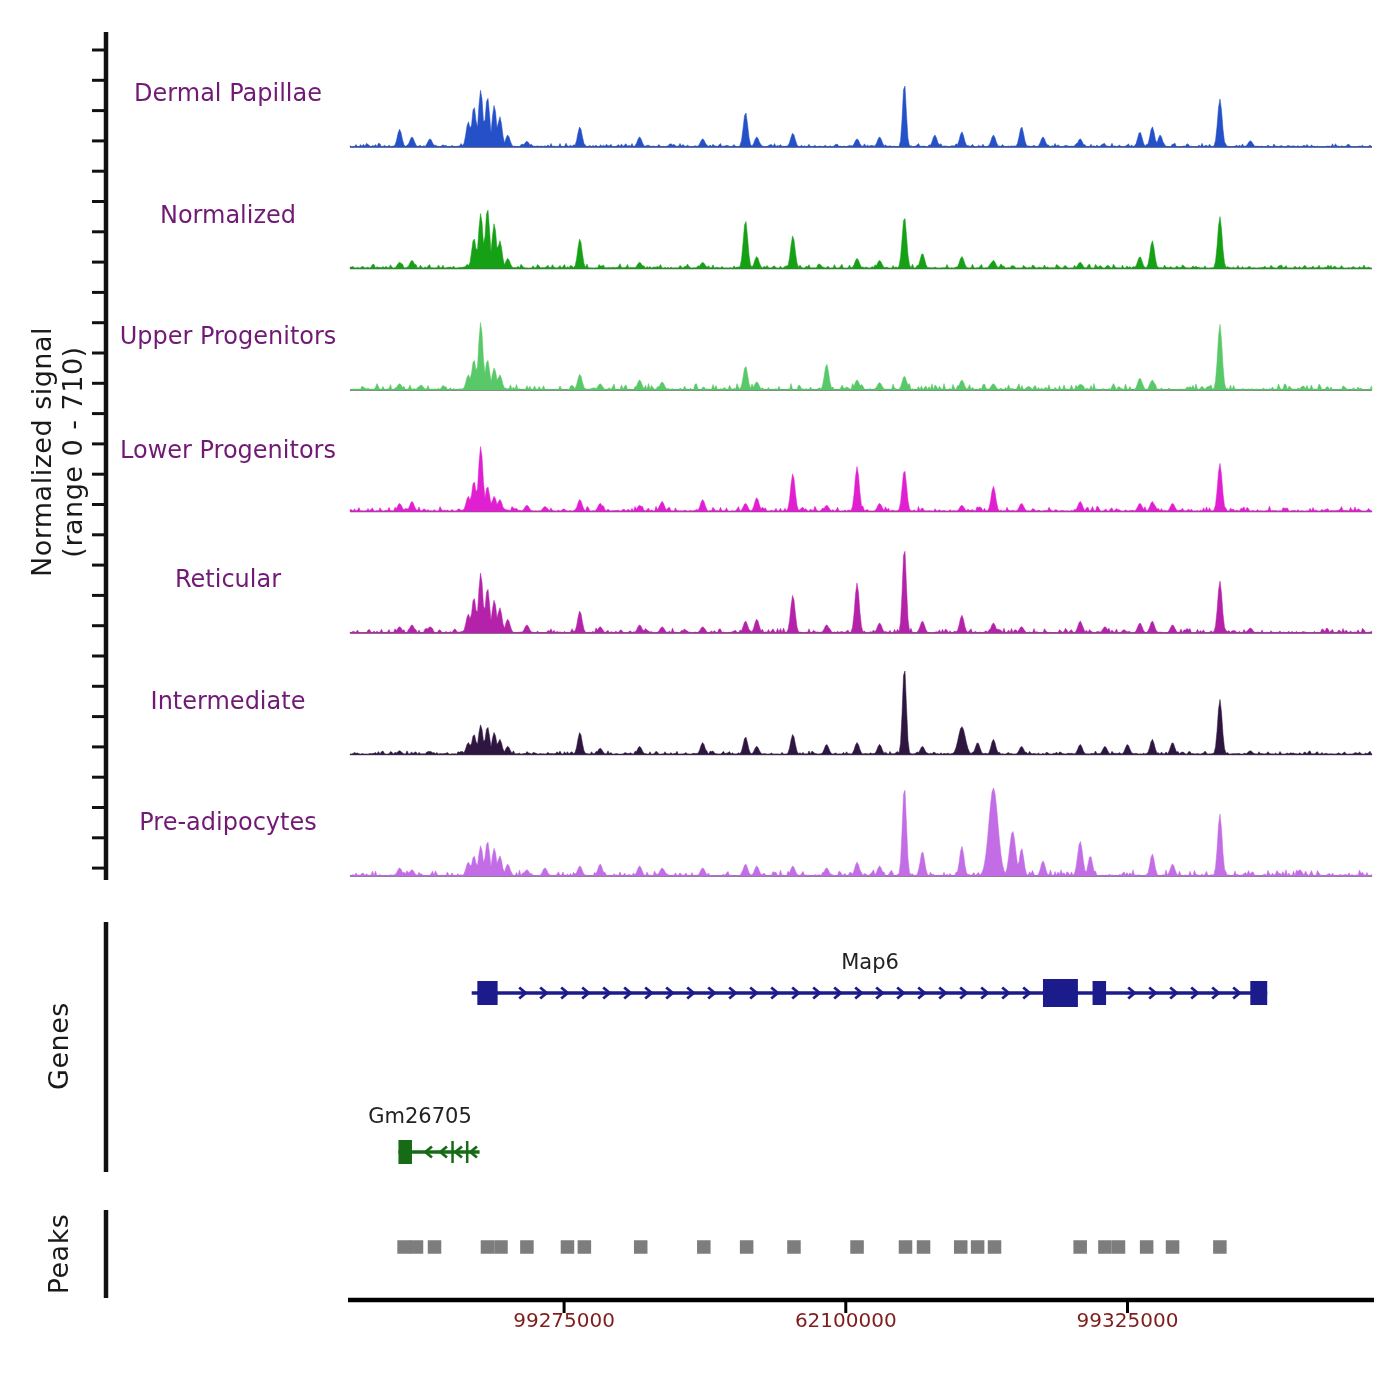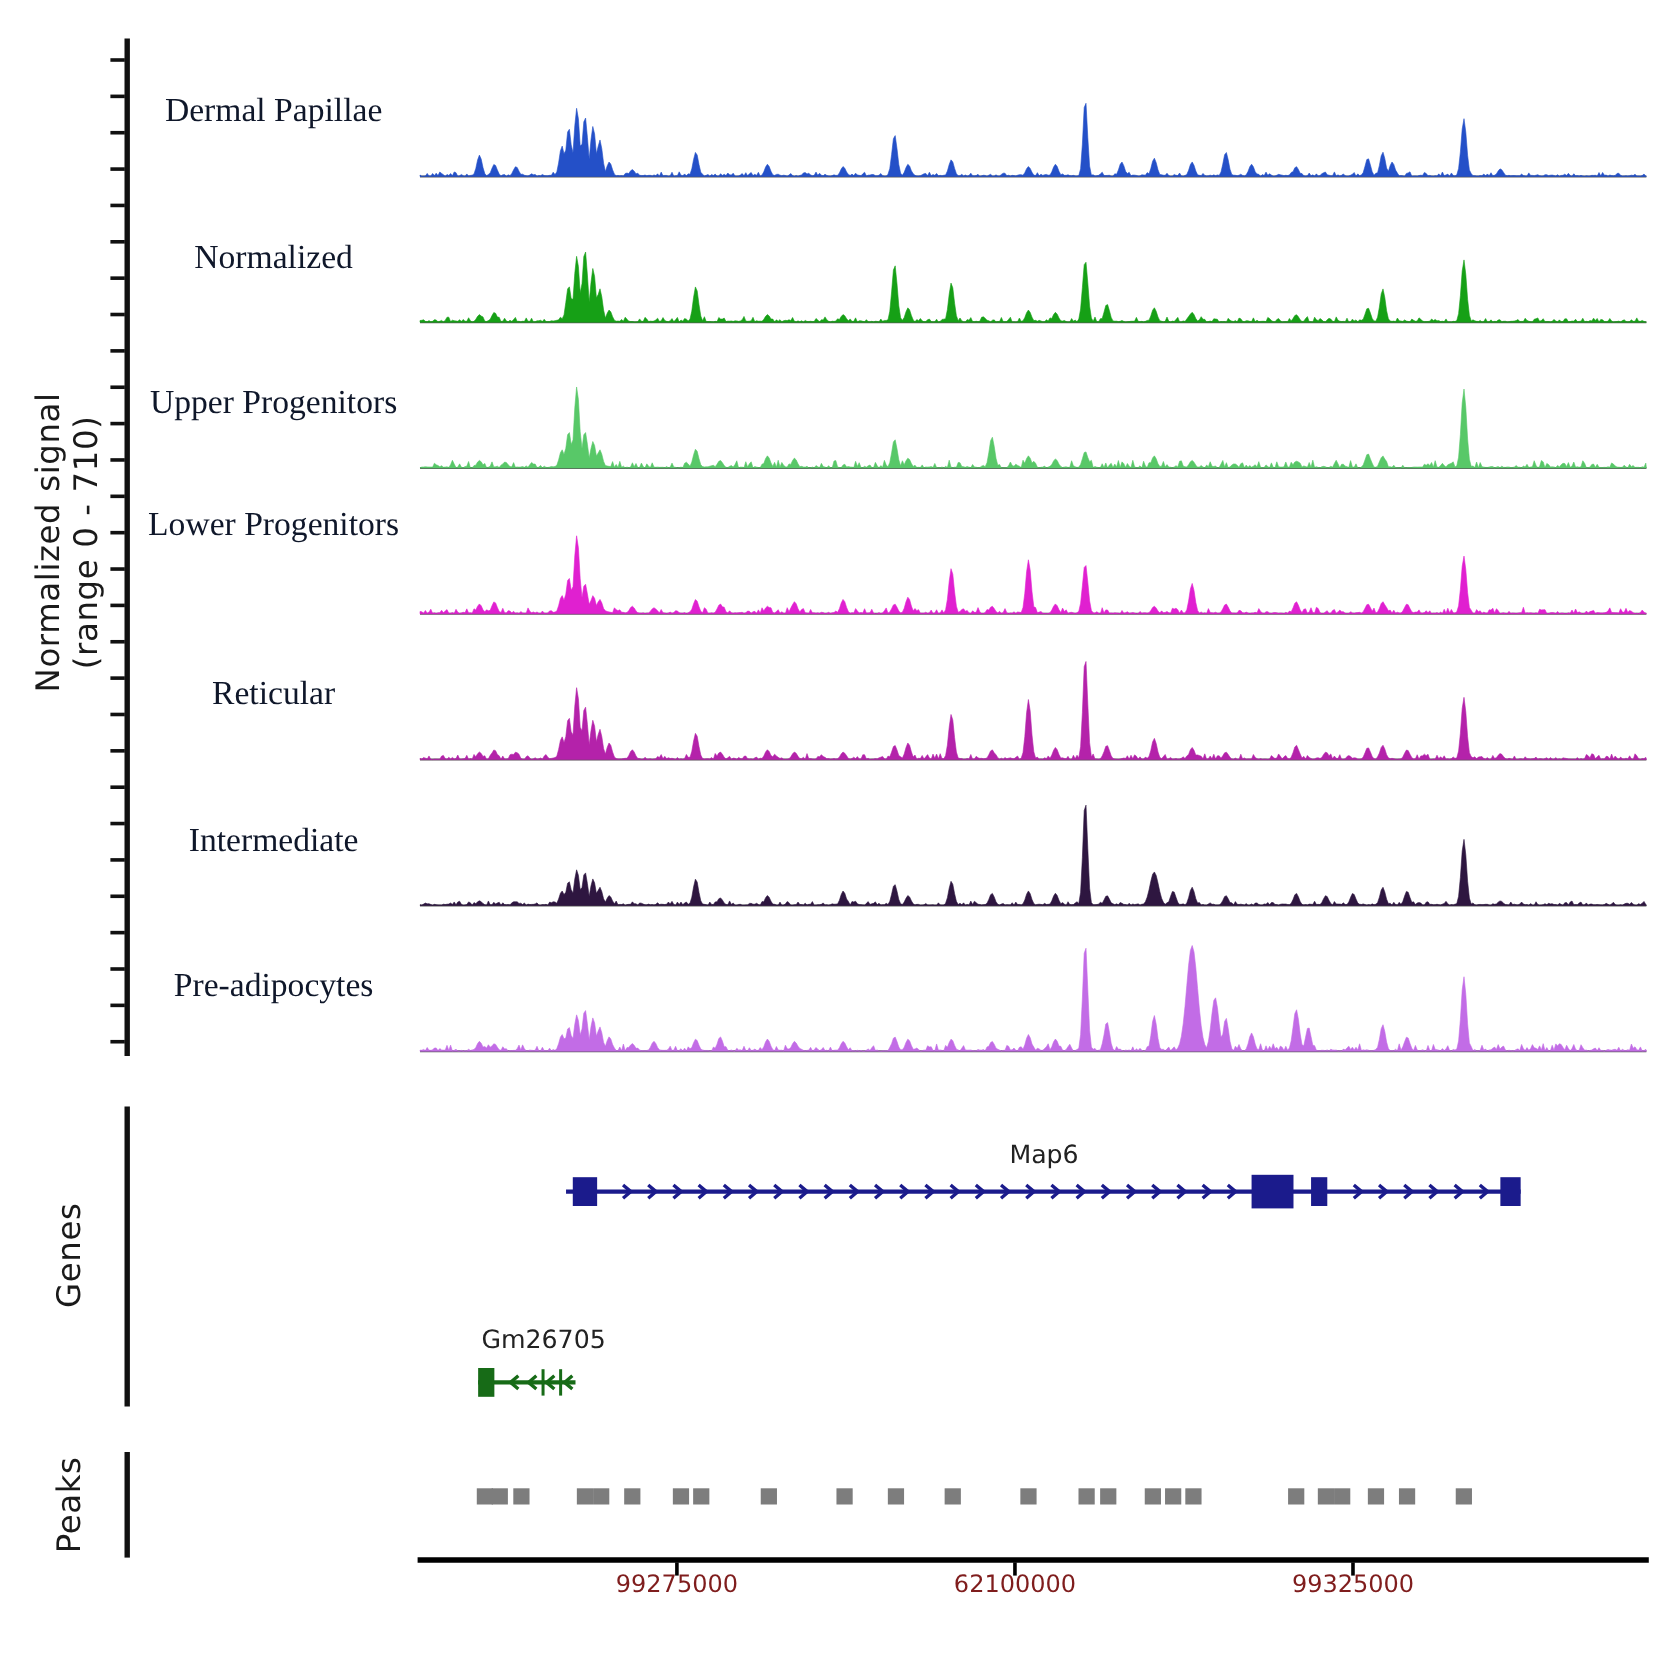--- a/index.html
+++ b/index.html
@@ -17,23 +17,22 @@
     transform:translate(-50%,-50%) rotate(-90deg);
     white-space:nowrap;
     font-size:27px;
     color:#1a1a1a;
     letter-spacing:0.5px;
   }
   .track-label{
     position:absolute;
     transform:translate(-50%,-50%);
     white-space:nowrap;
-    font-size:28px;
-    color:#0f172a;
-    font-family:Liberation Serif, serif;
+    font-size:24px;
+    color:#701a75;
   }
   .gene-label{
     position:absolute;
     transform:translate(-50%,-50%);
     white-space:nowrap;
     font-size:21px;
     color:#222;
   }
   .xtick-label{
     position:absolute;
@@ -175,27 +174,27 @@
       <line x1="1127.4862183020948" y1="1302" x2="1127.4862183020948" y2="1313" stroke="#000" stroke-width="3"></line>
     </svg>
 
   <div class="vlabel" style="left:41px;top:452px;">Normalized signal</div>
   <div class="vlabel" style="left:72px;top:452px;">(range 0 - 710)</div>
 
   <div class="vlabel" style="left:58px;top:1046px;">Genes</div>
   <div class="vlabel" style="left:58px;top:1254px;">Peaks</div>
 
   <div class="gene-label" style="left:870px;top:962px;">Map6</div>
-  <div class="gene-label" style="left:453px;top:1116px;">Gm26705</div>
+  <div class="gene-label" style="left:420px;top:1116px;">Gm26705</div>
 
   <div class="xtick-label" id="xtick-0" style="left: 564.09px; top: 1308px;">99275000</div>
   <div class="xtick-label" id="xtick-1" style="left: 845.788px; top: 1308px;">62100000</div>
   <div class="xtick-label" id="xtick-2" style="left: 1127.49px; top: 1308px;">99325000</div>
 
 
 <div class="track-label" style="left: 228px; top: 93px;">Dermal Papillae</div>
     <div class="track-label" style="left: 228px; top: 214.5px;">Normalized</div>
     <div class="track-label" style="left: 228px; top: 336px;">Upper Progenitors</div>
-    <div class="track-label" style="left: 228px; top: 438px; text-align: right;">Lower Progenitors</div>
+    <div class="track-label" style="left: 228px; top: 450px; text-align: right;">Lower Progenitors</div>
     <div class="track-label" style="left: 228px; top: 579px;">Reticular</div>
     <div class="track-label" style="left: 228px; top: 700.5px;">Intermediate</div>
     <div class="track-label" style="left: 228px; top: 822px;">Pre-adipocytes</div>
   </div>
 
 </body></html>

